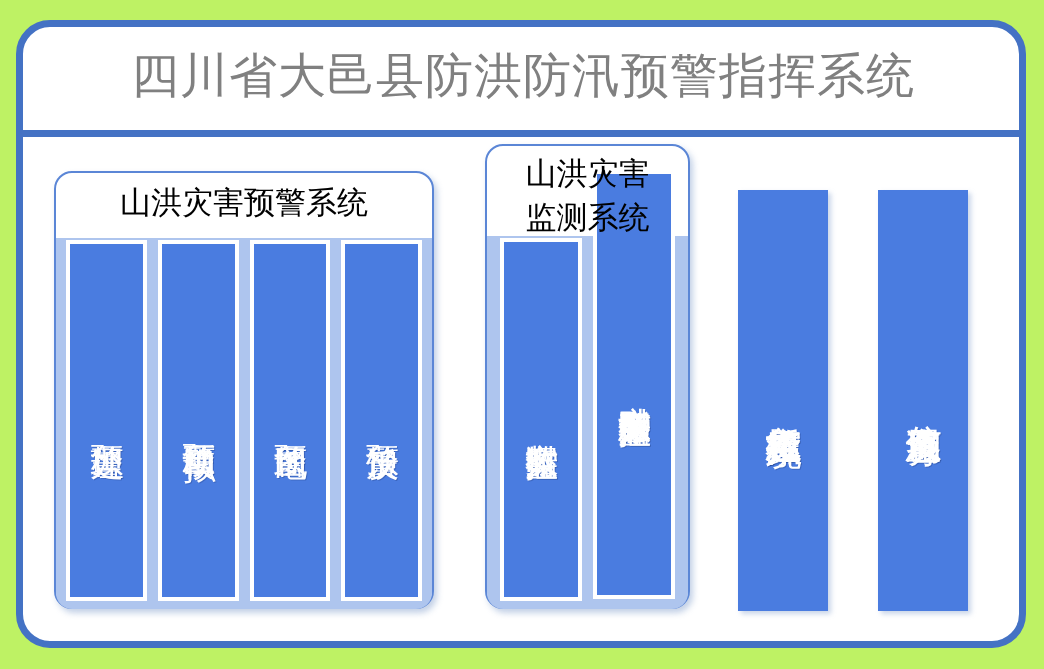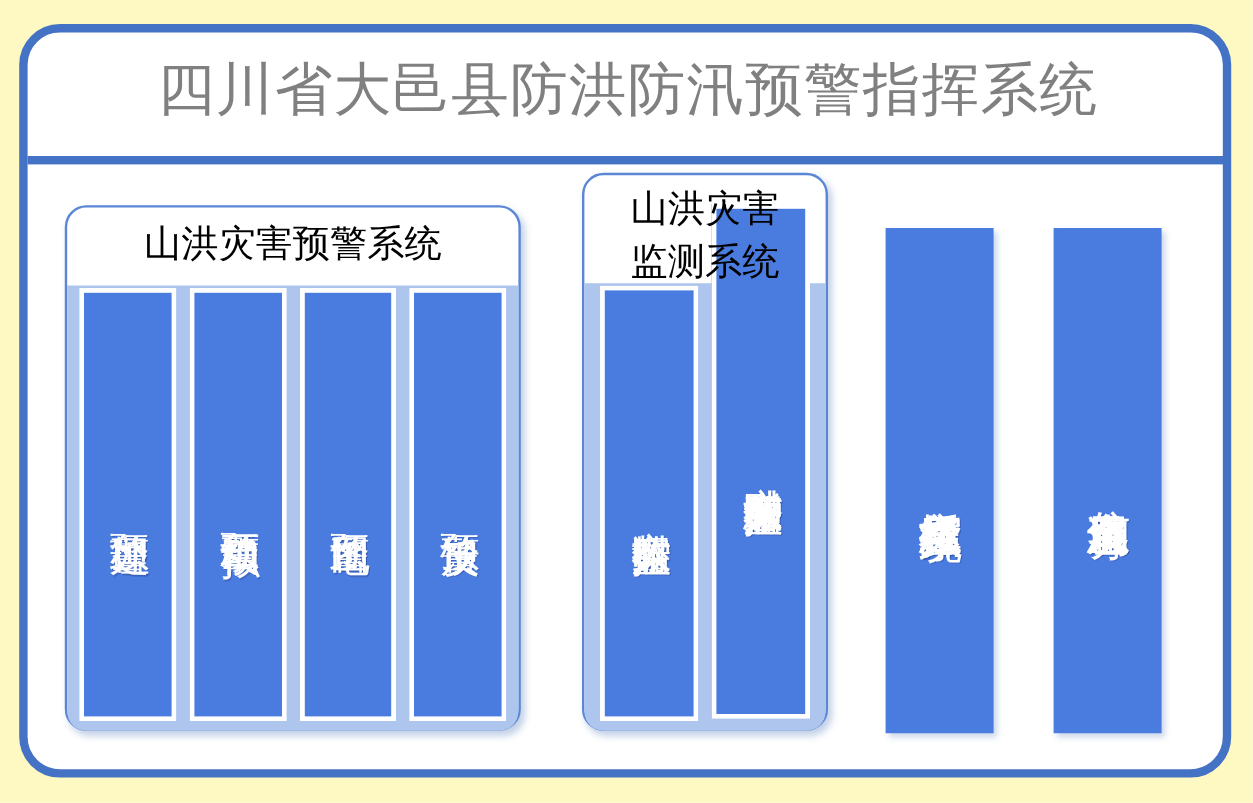--- a/index.html
+++ b/index.html
@@ -11,21 +11,21 @@
     width: 1044px;
     height: 669px;
     overflow: hidden;
     font-family: "Liberation Sans", sans-serif;
   }
 
   #stage {
     position: relative;
     width: 1044px;
     height: 669px;
-    background: #fef9c3;
+    background: #bef264;
   }
 
   
   .outer-frame {
     position: absolute;
     left: 16px;
     top: 20px;
     width: 1010px;
     height: 628px;
     border: 7px solid #4472C4;

